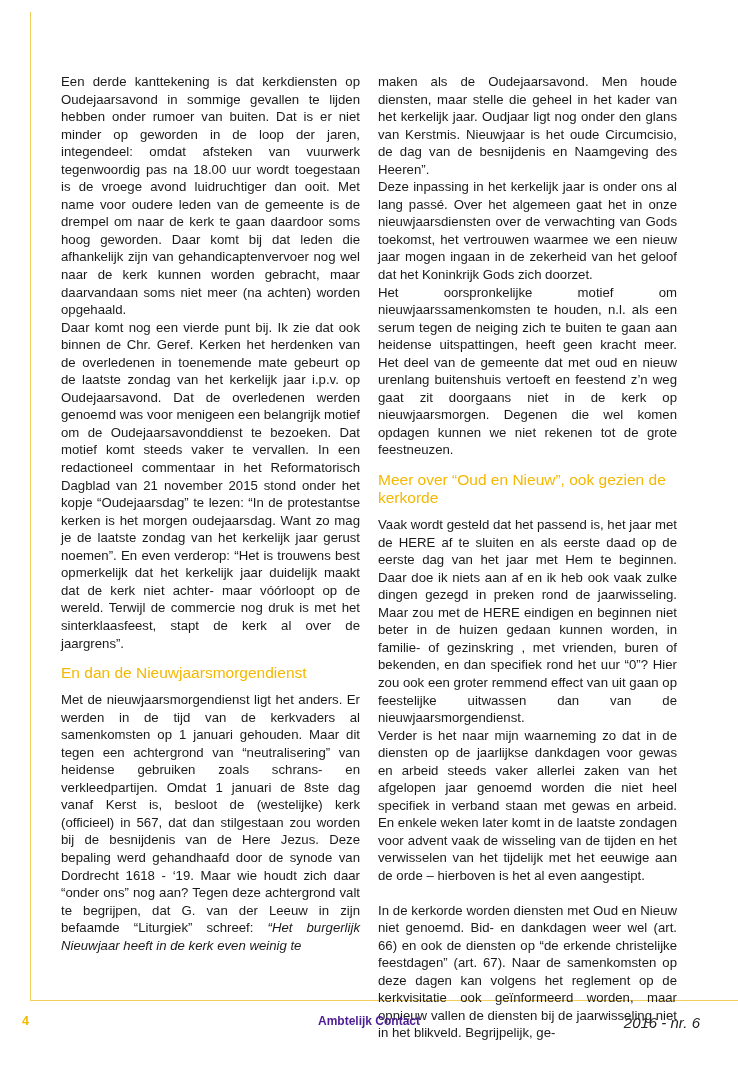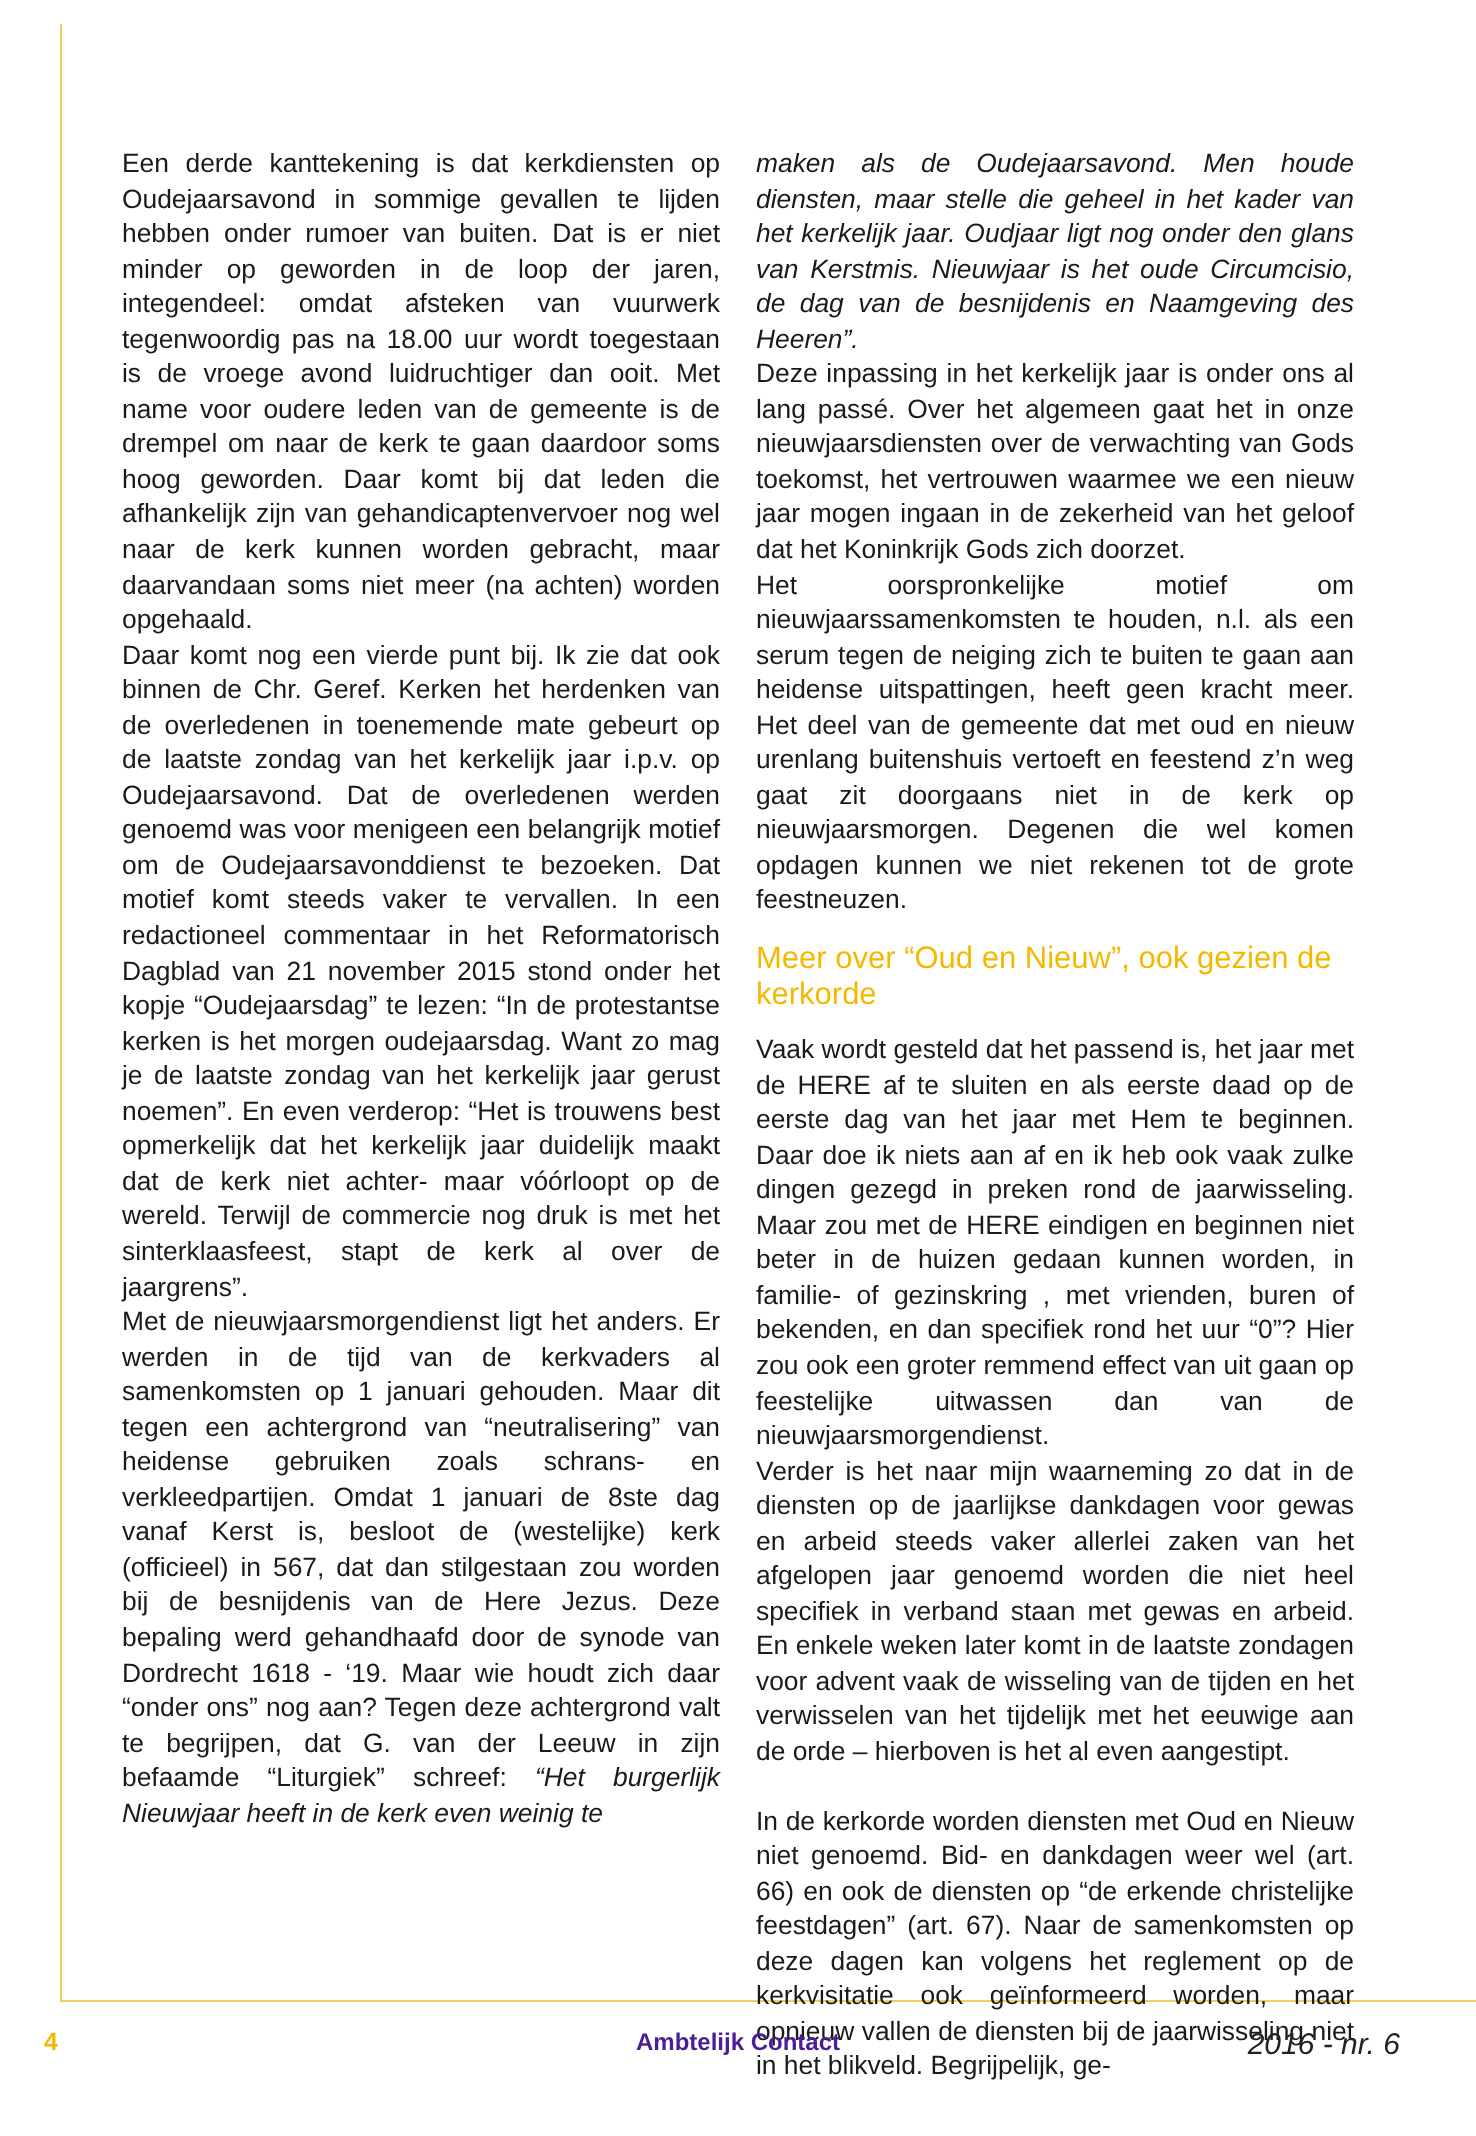--- a/index.html
+++ b/index.html
@@ -13,40 +13,41 @@
   .frame-bottom {
     position: absolute; left: 30px; top: 1000px; width: 708px; height: 1px; background: #f2cf5b;
   }
   .col {
     position: absolute; top: 73px; width: 299px;
     font-size: 13.2px; line-height: 17.55px; text-align: justify; hyphens: manual;
   }
   .col.left { left: 61px; }
   .col.right { left: 378px; }
   .col p { margin: 0; }
-  .col p.it { font-style: italic; }
+  .col p.it { }
   .col h2 {
     margin: 12px 0 9px 0; font-size: 15.5px; line-height: 18px; font-weight: normal; color: #f5b800;
     text-align: left;
   }
   .gap { height: 17px; }
   .footer { position: absolute; top: 1014px; font-size: 12.5px; }
   .page-no { left: 22px; color: #f5b800; font-weight: bold; }
   .mag { left: 0; width: 738px; text-align: center; color: #4c1d95; font-weight: bold; font-size: 12px; }
   .issue { right: 38px; color: #222; font-size: 15px; font-style: italic; }
 </style>
 </head>
 <body>
 
 <div class="frame-left"></div>
 <div class="frame-bottom"></div>
 
 <div class="col left">
   <p>Een derde kanttekening is dat kerkdiensten op Oudejaarsavond in sommige gevallen te lijden hebben onder rumoer van buiten. Dat is er niet minder op geworden in de loop der jaren, integendeel: omdat afsteken van vuurwerk tegenwoordig pas na 18.00 uur wordt toegestaan is de vroege avond luidruchtiger dan ooit. Met name voor oudere leden van de gemeente is de drempel om naar de kerk te gaan daardoor soms hoog geworden. Daar komt bij dat leden die afhankelijk zijn van gehandicaptenvervoer nog wel naar de kerk kunnen worden gebracht, maar daarvandaan soms niet meer (na achten) worden opgehaald.</p>
   <p>Daar komt nog een vierde punt bij. Ik zie dat ook binnen de Chr. Geref. Kerken het herdenken van de overledenen in toenemende mate gebeurt op de laatste zondag van het kerkelijk jaar i.p.v. op Oudejaarsavond. Dat de overledenen werden genoemd was voor menigeen een belangrijk motief om de Oudejaarsavonddienst te bezoeken. Dat motief komt steeds vaker te vervallen. In een redactioneel commentaar in het Reformatorisch Dagblad van 21 november 2015 stond onder het kopje “Oudejaarsdag” te lezen: “In de protestantse kerken is het morgen oudejaarsdag. Want zo mag je de laatste zondag van het kerkelijk jaar gerust noemen”. En even verderop: “Het is trouwens best opmerkelijk dat het kerkelijk jaar duidelijk maakt dat de kerk niet achter- maar vóórloopt op de wereld. Terwijl de commercie nog druk is met het sinterklaasfeest, stapt de kerk al over de jaargrens”.</p>
+  <h2>En dan de Nieuwjaarsmorgendienst</h2>
   <p><span>Met de nieuwjaarsmorgendienst ligt het anders. Er werden in de tijd van de kerkvaders al samenkomsten op 1 januari gehouden. Maar dit tegen een achtergrond van “neutralisering” van heidense gebruiken zoals schrans- en verkleedpartijen. Omdat 1 januari de 8ste dag vanaf Kerst is, besloot de (westelijke) kerk (officieel) in 567, dat dan stilgestaan zou worden bij de besnijdenis van de Here Jezus. Deze bepaling werd gehandhaafd door de synode van Dordrecht 1618 - ‘19. Maar wie houdt zich daar “onder ons” nog aan?  Tegen deze achtergrond valt te begrijpen, dat G. van der Leeuw in zijn befaamde “Liturgiek” schreef: </span><i>“Het burgerlijk Nieuwjaar heeft in de kerk even weinig te</i></p>
 </div>
 
 <div class="col right">
   <p class="it">maken als de Oudejaarsavond. Men houde diensten, maar stelle die geheel in het kader van het kerkelijk jaar. Oudjaar ligt nog onder den glans van Kerstmis. Nieuwjaar is het oude Circumcisio, de dag van de besnijdenis en Naamgeving des Heeren”.</p>
   <p>Deze inpassing in het kerkelijk jaar is onder ons al lang passé. Over het algemeen gaat het in onze nieuwjaarsdiensten over de verwachting van Gods toekomst, het vertrouwen waarmee we een nieuw jaar mogen ingaan in de zekerheid van het geloof dat het Koninkrijk Gods zich doorzet.</p>
   <p>Het oorspronkelijke motief om nieuwjaarssamenkomsten te houden, n.l. als een serum tegen de neiging zich te buiten te gaan aan heidense uitspattingen, heeft geen kracht meer. Het deel van de gemeente dat met oud en nieuw urenlang buitenshuis vertoeft en feestend z’n weg gaat zit doorgaans niet in de kerk op nieuwjaarsmorgen. Degenen die wel komen opdagen kunnen we niet rekenen tot de grote feestneuzen.</p>
   <h2>Meer over “Oud en Nieuw”, ook gezien de kerkorde</h2>
   <p>Vaak wordt gesteld dat het passend is, het jaar met de HERE af te sluiten en als eerste daad op de eerste dag van het jaar met Hem te beginnen. Daar doe ik niets aan af en ik heb ook vaak zulke dingen gezegd in preken rond de jaarwisseling. Maar zou met de HERE eindigen en beginnen niet beter in de huizen gedaan kunnen worden, in familie- of gezinskring , met vrienden, buren of bekenden, en dan specifiek rond het uur “0”? Hier zou ook een groter remmend effect van uit gaan op feestelijke uitwassen dan van de nieuwjaarsmorgendienst.</p>
   <p>Verder is het naar mijn waarneming zo dat in de diensten op de jaarlijkse dankdagen voor gewas en arbeid steeds vaker allerlei zaken van het afgelopen jaar genoemd worden die niet heel specifiek in verband staan met gewas en arbeid. En enkele weken later komt in de laatste zondagen voor advent vaak de wisseling van de tijden en het verwisselen van het tijdelijk met het eeuwige aan de orde – hierboven is het al even aangestipt.</p>

